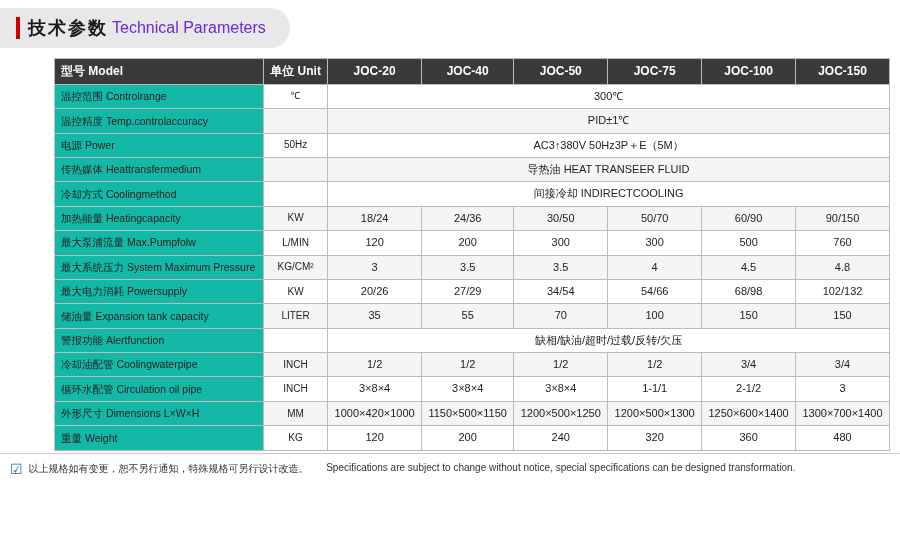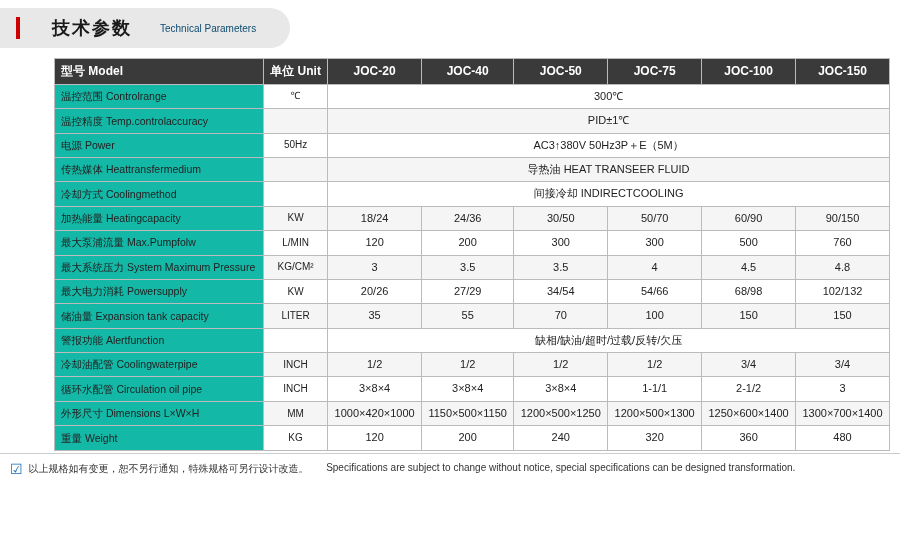--- a/index.html
+++ b/index.html
@@ -10,38 +10,38 @@
       min-height: 560px;
       font-size: 11px;
       color: #222;
     }
 
     .header {
       background: #e8e8e8;
       padding: 8px 16px;
       display: flex;
       align-items: center;
-      gap: 28px;
+      gap: 4px;
       margin-bottom: 10px;
       border-radius: 0 20px 20px 0;
       width: 290px;
       margin-top: 8px;
       margin-left: 0;
     }
 
     .header-zh {
       font-size: 18px;
       font-weight: bold;
       color: #1a1a1a;
       letter-spacing: 2px;
     }
 
     .header-en {
-      font-size: 10px;
-      color: #0c4a6e;
+      font-size: 16px;
+      color: #6d28d9;
     }
 
     .header-accent {
       display: inline-block;
       width: 4px;
       height: 22px;
       background: #cc0000;
       margin-right: 4px;
       vertical-align: middle;
     }

